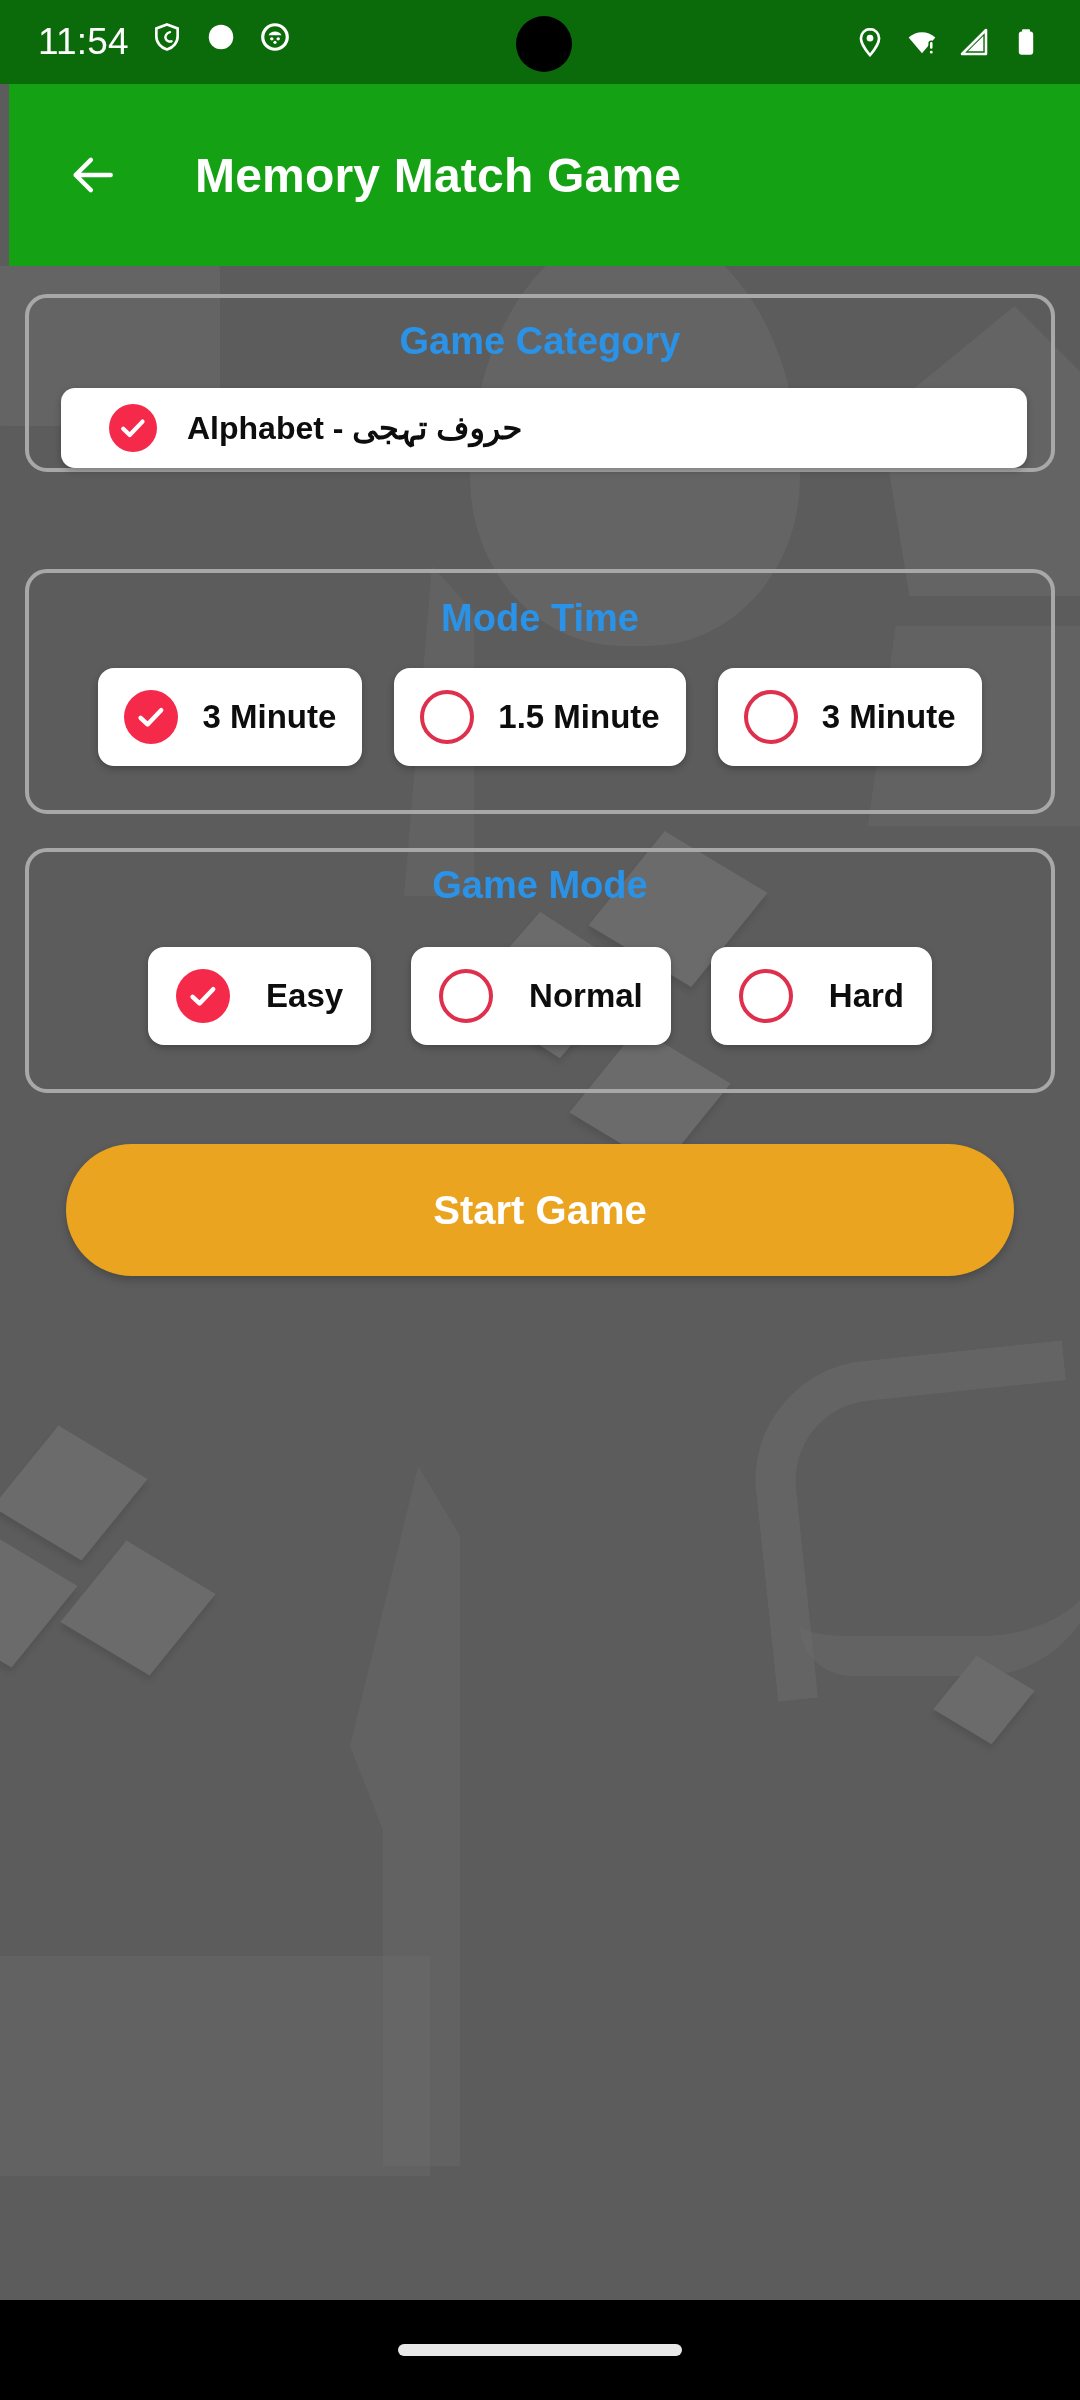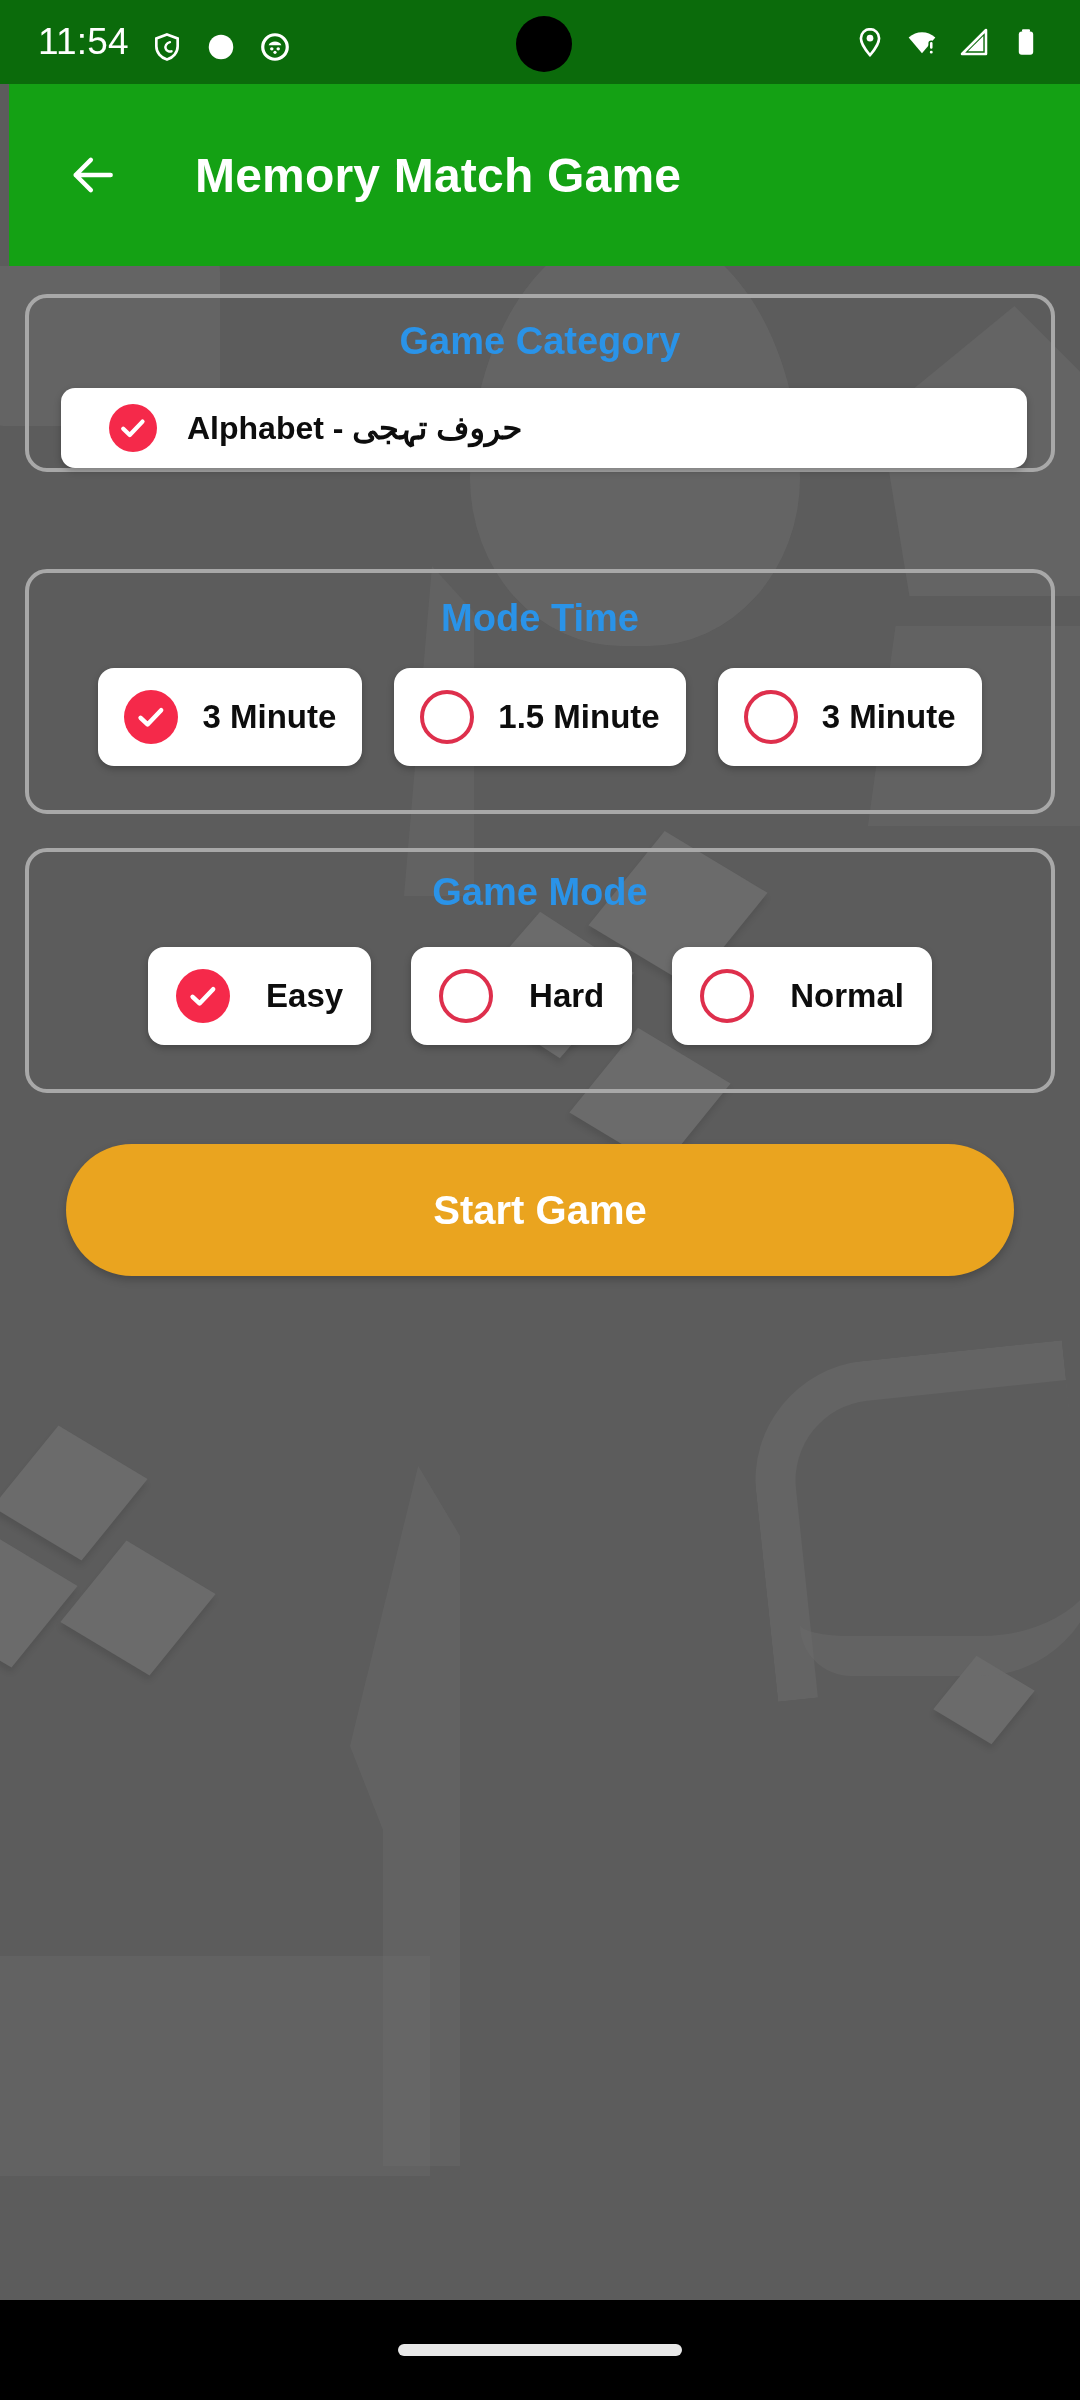--- a/index.html
+++ b/index.html
@@ -18,21 +18,21 @@
 
   
   #status-bar {
     position:absolute; top:0; left:0;
     width:1080px; height:84px;
     background:#0b6b0b;
     display:flex; align-items:center;
     padding:0 38px;
     z-index:40;
   }
-  #status-left { display:flex; align-items:flex-end; gap:22px; }
+  #status-left { display:flex; align-items:flex-start; gap:22px; }
   #status-clock {
     color:#ffffff; font-size:37px; font-weight:400;
     letter-spacing:0.2px;
   }
   .sb-ico { width:32px; height:32px; display:block; }
   #camera-notch {
     position:absolute; left:516px; top:16px;
     width:56px; height:56px; border-radius:50%;
     background:#000;
   }
@@ -144,21 +144,21 @@
   #time-row {
     position:absolute; left:0; top:95px; width:100%;
     gap:32px;
   }
   #time-row .opt { height:98px; padding:0 26px; gap:24px; }
   #time-row .radio { width:54px; height:54px; }
   #time-row .opt-label { font-size:33px; }
 
   
   #sec-mode { left:25px; top:582px; width:1030px; height:245px; }
-  #sec-mode .section-title { margin-top:19px; }
+  #sec-mode .section-title { margin-top:12px; }
   #mode-row {
     position:absolute; left:0; top:95px; width:100%;
     gap:40px;
   }
   #mode-row .opt { height:98px; padding:0 28px; gap:36px; }
   #mode-row .radio { width:54px; height:54px; }
   #mode-row .opt-label { font-size:33px; }
 
   
   #start-button {
@@ -265,26 +265,26 @@
           <span class="radio on">
             <svg width="32" height="32" viewBox="0 0 24 24">
               <path d="M4.2 12.6 L9.4 17.6 L19.6 6.9" fill="none" stroke="#ffffff" stroke-width="3.4" stroke-linecap="round" stroke-linejoin="round"></path>
             </svg>
           </span>
           <span class="opt-label">Easy</span>
         </div>
 
         <div class="opt">
           <span class="radio off"></span>
+          <span class="opt-label">Normal</span>
+        </div>
+
+        <div class="opt">
+          <span class="radio off"></span>
           <span class="opt-label">Hard</span>
-        </div>
-
-        <div class="opt">
-          <span class="radio off"></span>
-          <span class="opt-label">Normal</span>
         </div>
 
       </div>
     </div>
 
     <div id="start-button">
       <span id="start-button-label">Start Game</span>
     </div>
 
   </div>

